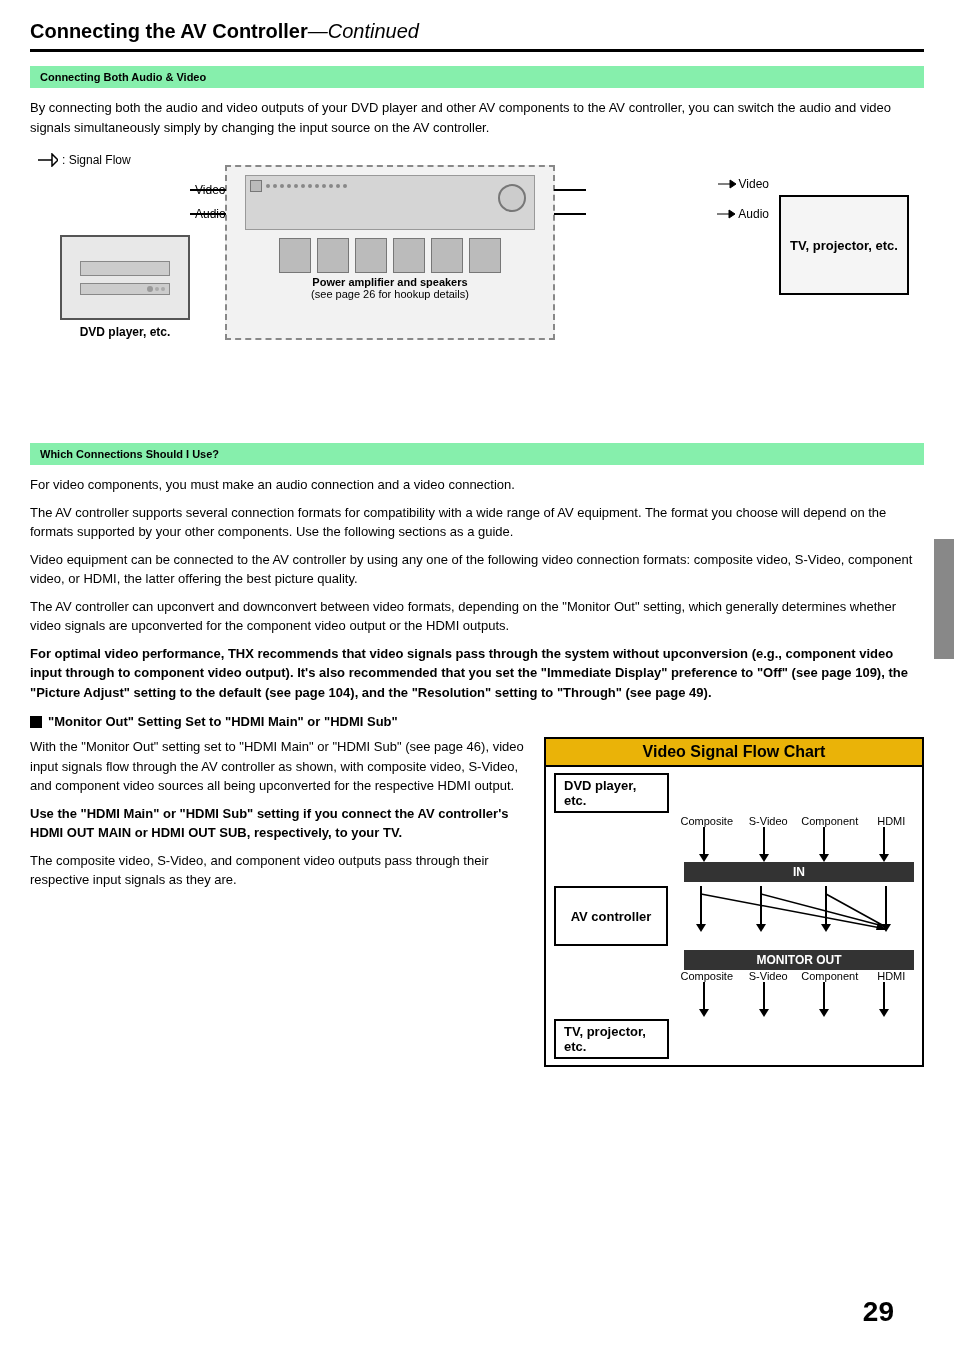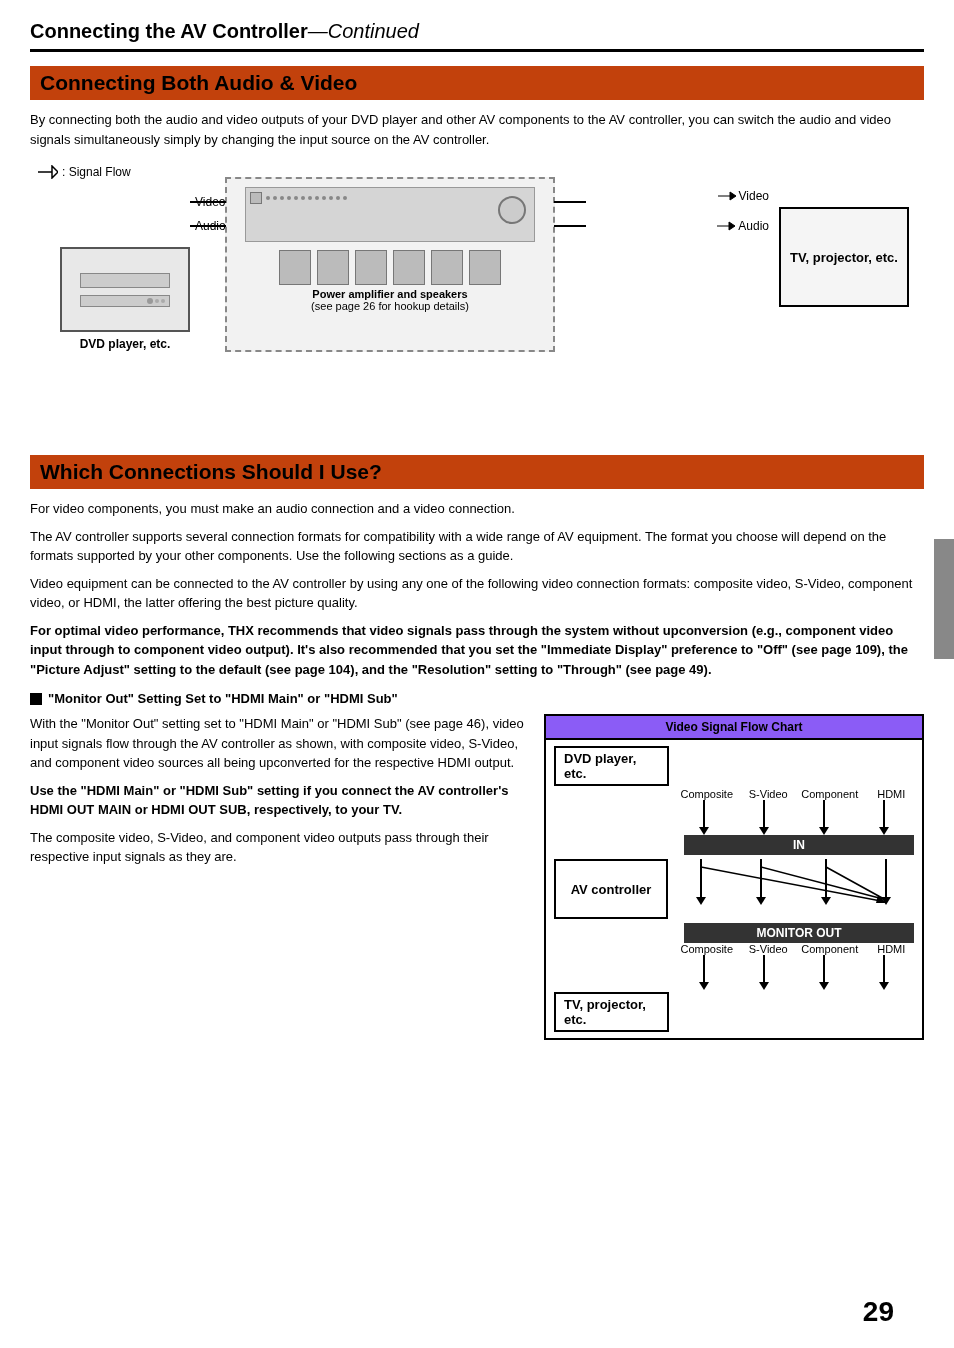--- a/index.html
+++ b/index.html
@@ -17,22 +17,22 @@
       font-weight: bold;
       border-bottom: 3px solid #000;
       padding-bottom: 6px;
       margin-bottom: 14px;
     }
     .page-header em {
       font-style: italic;
       font-weight: normal;
     }
     .section-title {
-      background: #c2410c;
-      font-size: 21px;
+      background: #86efac;
+      font-size: 11px;
       font-weight: bold;
       padding: 5px 10px;
       margin-bottom: 10px;
       display: inline-block;
       width: 100%;
     }
     .section-block {
       margin-bottom: 18px;
     }
     p {
@@ -92,24 +92,24 @@
       flex-shrink: 0;
     }
     
     .flow-chart {
       border: 2px solid #000;
       background: #fff;
       padding: 0;
       font-size: 12px;
     }
     .flow-chart-title {
-      background: #8b5cf6;
+      background: #eab308;
       border-bottom: 2px solid #000;
       font-weight: bold;
-      font-size: 12px;
+      font-size: 16px;
       padding: 4px 8px;
       text-align: center;
     }
     
     .fc-wrap {
       width: 100%;
       font-size: 12px;
     }
     .fc-dvd-row {
       padding: 6px 8px 2px 8px;
@@ -303,20 +303,21 @@
     <div style="position:absolute; top:68px; left:524px; width:32px; height:2px; background:#000;"></div>
   </div>
 </div>
 
 <div class="section-block">
   <div class="section-title">Which Connections Should I Use?</div>
   <p>For video components, you must make an audio connection and a video connection.</p>
   <p>The AV controller supports several connection formats for compatibility with a wide range of AV equipment. The format you choose will depend on the formats supported by your other components. Use the following sections as a guide.</p>
 
   <p>Video equipment can be connected to the AV controller by using any one of the following video connection formats: composite video, S-Video, component video, or HDMI, the latter offering the best picture quality.</p>
+  <p>The AV controller can upconvert and downconvert between video formats, depending on the "Monitor Out" setting, which generally determines whether video signals are upconverted for the component video output or the HDMI outputs.</p>
   <p class="bold-warning">For optimal video performance, THX recommends that video signals pass through the system without upconversion (e.g., component video input through to component video output). It's also recommended that you set the "Immediate Display" preference to "Off" (see page 109), the "Picture Adjust" setting to the default (see page 104), and the "Resolution" setting to "Through" (see page 49).</p>
 
   
   <div class="monitor-subsection">
     <div class="monitor-header">
       <div class="monitor-header-square"></div>
       <div class="monitor-header-text">"Monitor Out" Setting Set to "HDMI Main" or "HDMI Sub"</div>
     </div>
 
     <div class="two-col">

